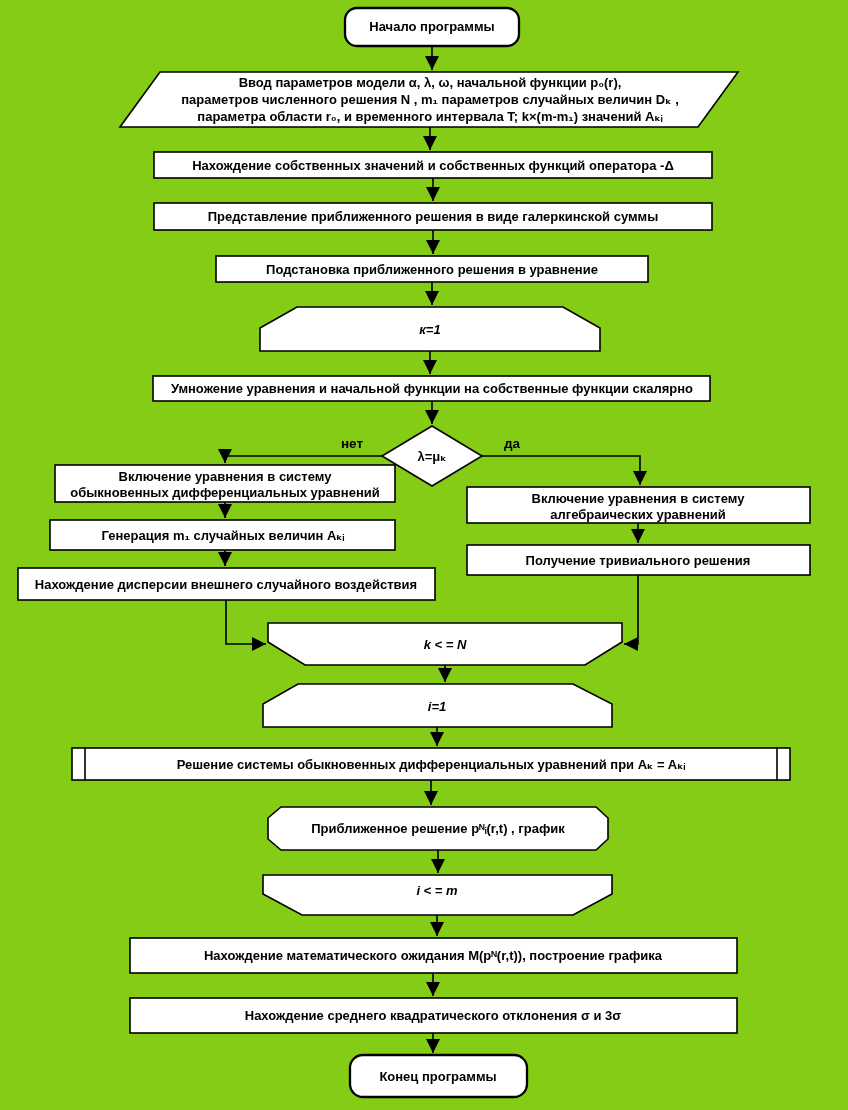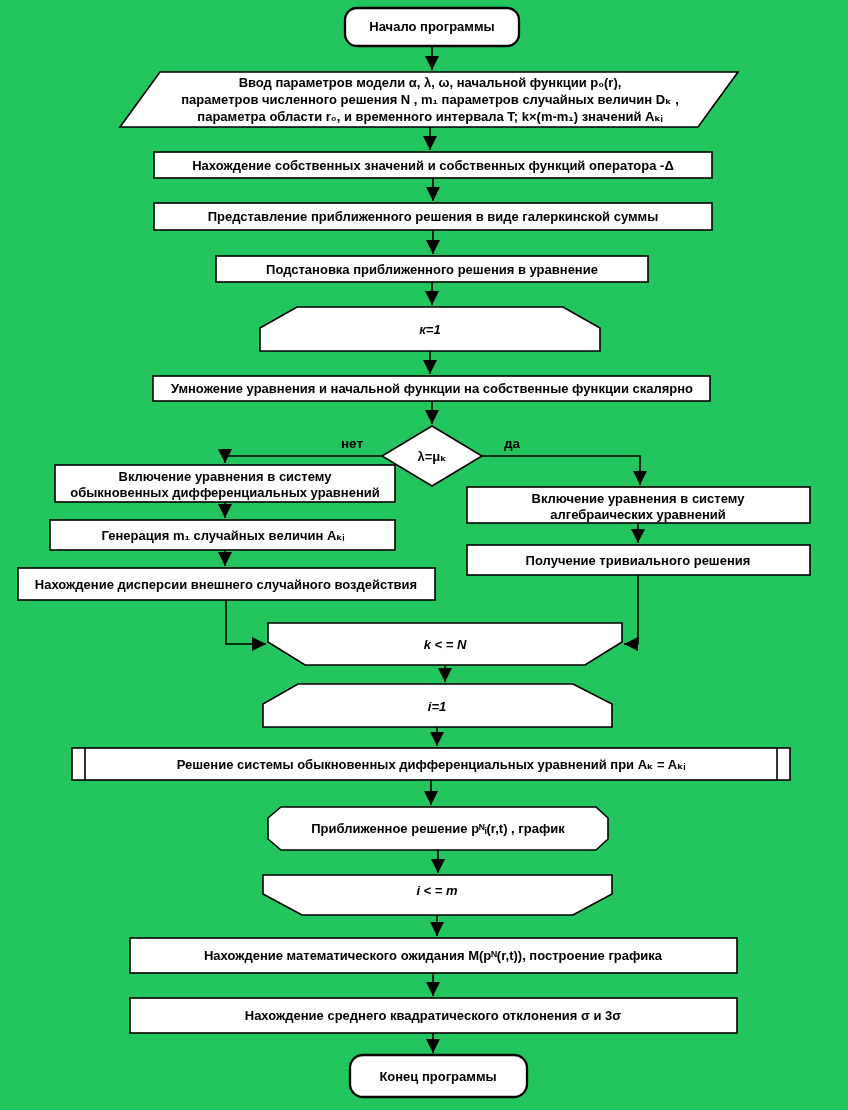--- a/index.html
+++ b/index.html
@@ -1,16 +1,16 @@
 <!DOCTYPE html>
 <html><head>
 <meta charset="utf-8">
 <style>
   html,body{margin:0;padding:0;background:#ffffff;}
-  .page{position:relative;width:848px;height:1110px;background:#22c55e;overflow:hidden;}
+  .page{position:relative;width:848px;height:1110px;background:#84cc16;overflow:hidden;}
   svg{display:block;}
   .shape{fill:#ffffff;stroke:#000000;stroke-width:1.6;}
   .terminal{stroke-width:2.3;}
   .flow{fill:none;stroke:#000000;stroke-width:1.6;}
   text{
     font-family:"Liberation Sans","DejaVu Sans",sans-serif;
     font-size:13px;font-weight:bold;fill:#000000;text-anchor:middle;
   }
   text.it{font-style:italic;}
   text.edge{font-size:13.5px;}

